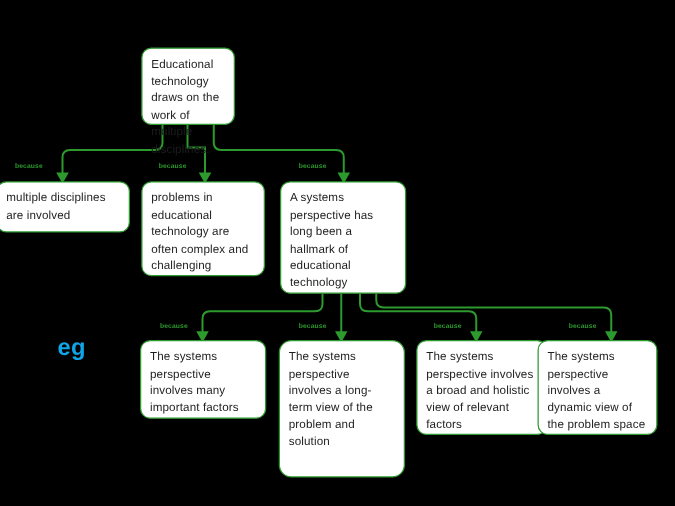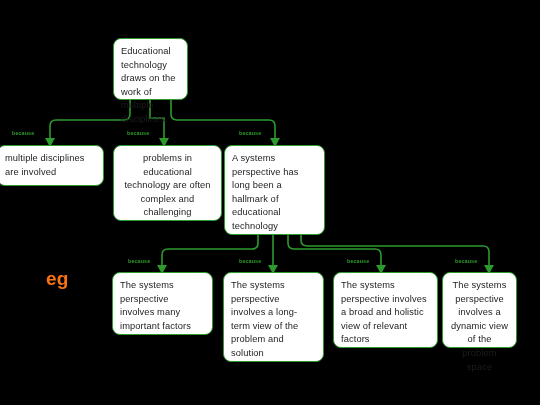--- a/index.html
+++ b/index.html
@@ -44,21 +44,21 @@
     font-family: "Liberation Sans", sans-serif;
     font-size: 5.4px;
     font-weight: bold;
     letter-spacing: 0.1px;
     line-height: 7px;
     white-space: nowrap;
     z-index: 4;
   }
   .eg-text {
     position: absolute;
-    color: #f97316;
+    color: #0ea5e9;
     font-family: "Liberation Sans", sans-serif;
     font-size: 19px;
     font-weight: bold;
     letter-spacing: 0.3px;
     line-height: 20px;
     z-index: 4;
   }
 </style>
 </head>
 <body>
@@ -91,31 +91,31 @@
       <polygon points="268,265 278,265 273,274"></polygon>
       <polygon points="376,265 386,265 381,274"></polygon>
       <polygon points="484,265 494,265 489,274"></polygon>
     </g>
   </svg>
 
   <div class="node" style="left:113px; top:38px; width:75px; height:62px;">Educational technology draws on the work of multiple disciplines.</div>
 
   <div class="node" style="left:-3px; top:145px; width:107px; height:41px;">multiple disciplines are involved</div>
 
-  <div class="node" style="left:113px; top:145px; width:109px; height:76px;text-align:center;">problems in educational technology are often complex and challenging</div>
+  <div class="node" style="left:113px; top:145px; width:99px; height:76px;">problems in educational technology are often complex and challenging</div>
 
   <div class="node" style="left:112px; top:272px; width:101px; height:63px;">The systems perspective involves many important factors</div>
 
   <div class="node" style="left:224px; top:145px; width:101px; height:90px;">A systems perspective has long been a hallmark of educational technology</div>
 
-  <div class="node" style="left:223px; top:272px; width:101px; height:90px;">The systems perspective involves a long-term view of the problem and solution</div>
+  <div class="node" style="left:223px; top:272px; width:101px; height:110px;border-radius:10px;">The systems perspective involves a long-term view of the problem and solution</div>
 
   <div class="node" style="left:333px; top:272px; width:105px; height:76px;">The systems perspective involves a broad and holistic view of relevant factors</div>
 
-  <div class="node" style="left:442px; top:272px; width:75px; height:76px;text-align:center;">The systems perspective involves a dynamic view of the problem space</div>
+  <div class="node" style="left:430px; top:272px; width:96px; height:76px;">The systems perspective involves a dynamic view of the problem space</div>
 
   <div class="edge-label" style="left:12px; top:130px;">because</div>
   <div class="edge-label" style="left:127px; top:130px;">because</div>
   <div class="edge-label" style="left:239px; top:130px;">because</div>
   <div class="edge-label" style="left:128px; top:258px;">because</div>
   <div class="edge-label" style="left:239px; top:258px;">because</div>
   <div class="edge-label" style="left:347px; top:258px;">because</div>
   <div class="edge-label" style="left:455px; top:258px;">because</div>
 
   <div class="eg-text" style="left:46px; top:269px;">eg</div>

